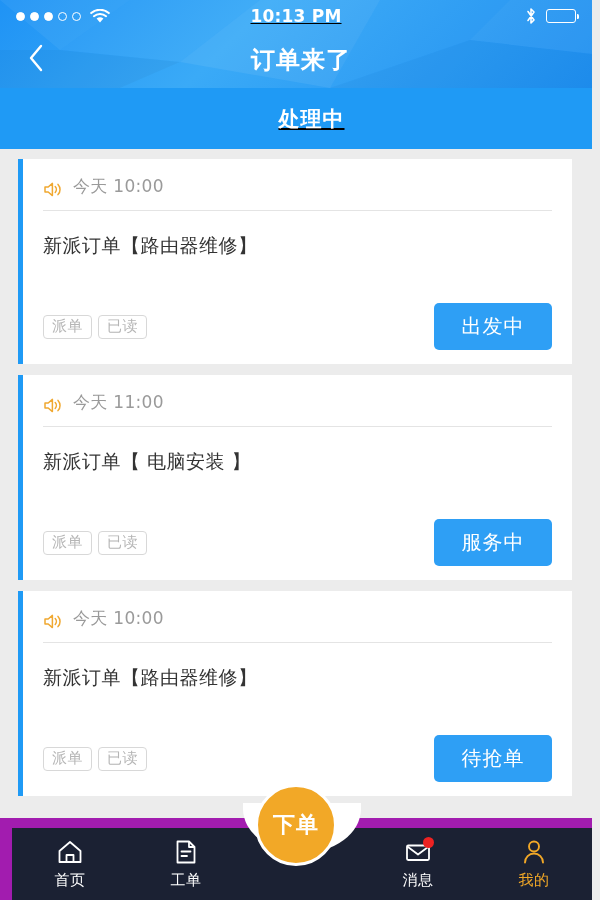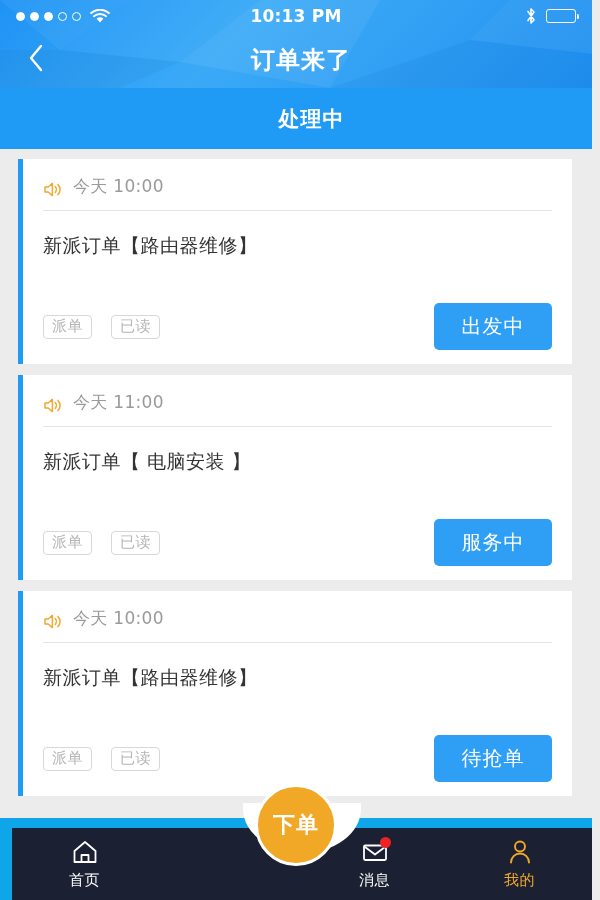--- a/index.html
+++ b/index.html
@@ -12,22 +12,23 @@
 
   body {
     font-family: "DejaVu Sans", "Liberation Sans", sans-serif;
     background: #ececec;
   }
 
   .phone {
     position: relative;
     width: 592px;
     height: 900px;
-    background: #0ea5e9;
+    background: #a21caf;
     overflow: hidden;
+    text-decoration: underline;
   }
 
   
   .header {
     position: relative;
     height: 88px;
     background: linear-gradient(135deg, #1f93f5 0%, #3aaaf7 40%, #1e8ef0 100%);
     overflow: hidden;
   }
   .poly {
@@ -188,21 +189,21 @@
     padding: 22px 0 0 0;
     letter-spacing: 0.5px;
     white-space: pre;
   }
 
   .card-foot {
     margin-top: auto;
     display: flex;
     align-items: center;
   }
-  .tags { display: flex; gap: 19px; text-align: right; }
+  .tags { display: flex; gap: 6px; text-align: right; }
   .tag {
     border: 1px solid #d8d8d8;
     border-radius: 4px;
     color: #b5b5b5;
     font-size: 15px;
     padding: 3px 8px 4px 8px;
     line-height: 1;
     letter-spacing: 0.5px;
   }
   .action-btn {
@@ -440,20 +441,30 @@
     <div class="bn-item">
       <span class="bn-icon">
         <svg width="28" height="28" viewBox="0 0 28 28">
           <path d="M3.5 13 L14 4 L24.5 13 L24.5 24 L3.5 24 Z" fill="none" stroke="#ffffff" stroke-width="1.8" stroke-linejoin="round"></path>
           <path d="M10.5 24 L10.5 17 L17.5 17 L17.5 24" fill="none" stroke="#ffffff" stroke-width="1.8" stroke-linejoin="round"></path>
         </svg>
       </span>
       <span class="bn-label">首页</span>
     </div>
 
+    <div class="bn-item">
+      <span class="bn-icon">
+        <svg width="28" height="28" viewBox="0 0 28 28">
+          <path d="M5.5 3.5 L17 3.5 L22.5 9 L22.5 24.5 L5.5 24.5 Z" fill="none" stroke="#ffffff" stroke-width="1.8" stroke-linejoin="round"></path>
+          <path d="M17 3.5 L17 9 L22.5 9" fill="none" stroke="#ffffff" stroke-width="1.8" stroke-linejoin="round"></path>
+          <path d="M9.5 13.5 H18.5 M9.5 18 H15" stroke="#ffffff" stroke-width="1.8" stroke-linecap="round"></path>
+        </svg>
+      </span>
+      <span class="bn-label">工单</span>
+    </div>
 
     <div class="bn-item spacer"></div>
 
     <div class="bn-item">
       <span class="bn-icon">
         <svg width="28" height="28" viewBox="0 0 28 28">
           <rect x="3" y="7.5" width="22" height="14.5" rx="1.2" fill="none" stroke="#ffffff" stroke-width="1.8"></rect>
           <path d="M3 8.3 L14 16.5 L25 8.3" fill="none" stroke="#ffffff" stroke-width="1.8" stroke-linejoin="round"></path>
         </svg>
         <span class="badge-dot"></span>

